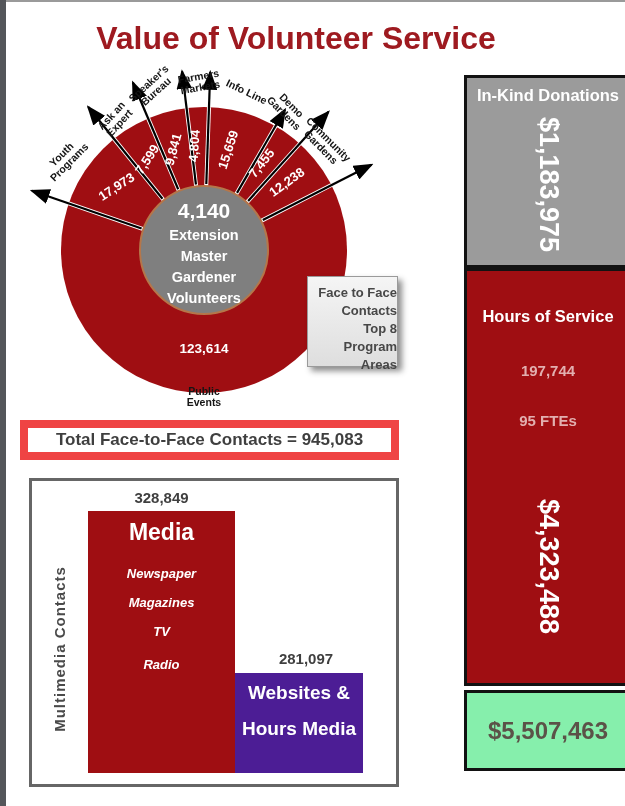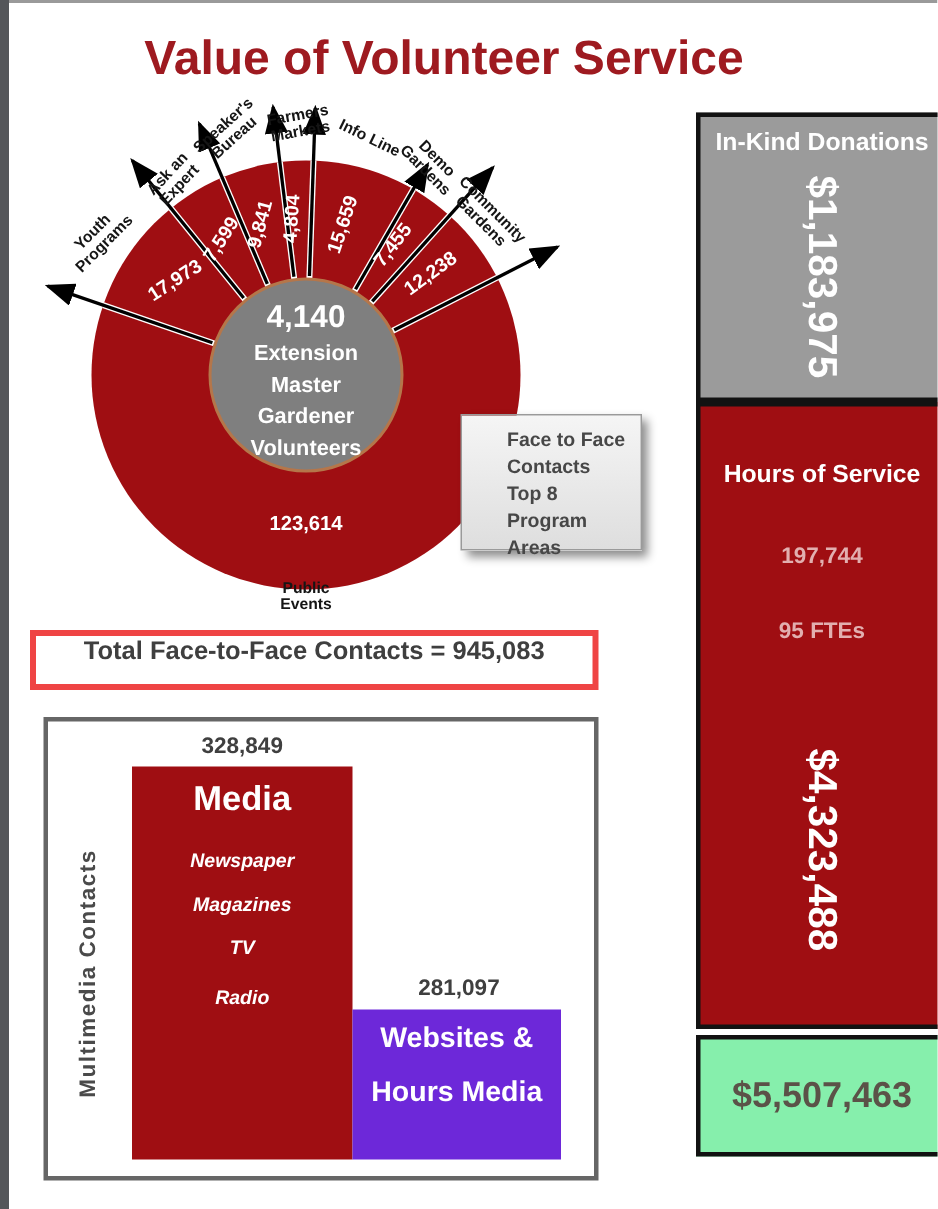--- a/index.html
+++ b/index.html
@@ -11,47 +11,47 @@
   .left-strip{position:absolute;left:0;top:0;width:6px;height:806px;background:#54565a;z-index:3;}
   .title{
     position:absolute;left:0;top:20px;width:592px;margin:0;text-align:center;
     font-size:32px;font-weight:bold;color:#9e1a20;letter-spacing:0px;z-index:2;
   }
   #radial-svg{position:absolute;left:0;top:0;z-index:1;pointer-events:none;}
   .face-box{
     position:absolute;left:307px;top:276px;width:89px;height:82px;z-index:2;
     background:linear-gradient(#f5f5f5,#dedede);
     border:1px solid #9a9a9a;box-shadow:4px 4px 6px rgba(0,0,0,0.45);
-    text-align:left;padding-top:7px;box-sizing:content-box;padding-left:30px;
+    text-align:right;padding-top:7px;box-sizing:content-box;
   }
   .face-box .fl{display:block;font-size:13px;line-height:18px;font-weight:bold;color:#474747;}
   .total-box{
     position:absolute;left:20px;top:420px;width:379px;height:40px;z-index:2;
-    border:4px solid #ef4444;box-sizing:border-box;background:#fff;
-    display:flex;justify-content:center;
+    border:8px solid #ef4444;box-sizing:border-box;background:#fff;
+    display:flex;align-items:center;justify-content:center;
   }
   .total-box span{font-size:17px;font-weight:bold;color:#3f3f3f;}
   .mm-box{
     position:absolute;left:29px;top:478px;width:370px;height:309px;z-index:2;
     border:3px solid #666;box-sizing:border-box;background:#fff;
   }
   .mm-axis{
     position:absolute;left:27px;top:168px;transform:translate(-50%,-50%) rotate(-90deg);
     white-space:nowrap;font-size:15px;font-weight:bold;color:#4a4a4a;letter-spacing:1px;
   }
   .mm-val{position:absolute;text-align:center;font-size:15px;font-weight:bold;color:#3f3f3f;}
   .mm-val-media{left:56px;top:8px;width:147px;}
   .mm-val-web{left:203px;top:169px;width:142px;}
   .bar-media{position:absolute;left:56px;top:30px;width:147px;height:262px;background:#9f0e12;}
   .bar-media .bm-title{position:absolute;top:8px;width:100%;text-align:center;
     font-size:23px;font-weight:bold;color:#fff;}
   .bar-media .bm-item{position:absolute;width:100%;text-align:center;
     font-size:13px;font-weight:bold;font-style:italic;color:#fff;}
   .bm-item.i0{top:55px}.bm-item.i1{top:84px}.bm-item.i2{top:113px}.bm-item.i3{top:146px}
-  .bar-web{position:absolute;left:203px;top:192px;width:139px;height:100px;background:#6d28d9;}
+  .bar-web{position:absolute;left:203px;top:192px;width:128px;height:100px;background:#4c1d95;}
   .bar-web .bw-line{position:absolute;width:100%;text-align:center;
     font-size:19px;font-weight:bold;color:#fff;}
   .bw-line.l0{top:9px}.bw-line.l1{top:45px}
   .col-box{position:absolute;left:430px;width:168px;box-sizing:border-box;
     border:3px solid #121212;display:flex;flex-direction:column;align-items:center;z-index:2;margin-left:34px;}
   .col-gray{top:75px;height:193px;background:#9b9b9b;}
   .col-red{top:268px;height:418px;background:#9f0e12;gap:21px;}
   .col-gold{top:690px;height:81px;background:#86efac;justify-content:center;}
   .col-header{margin-top:8px;font-size:16.5px;font-weight:bold;color:#fff;text-align:center;}
   .col-red .col-header{margin-top:36px;}

